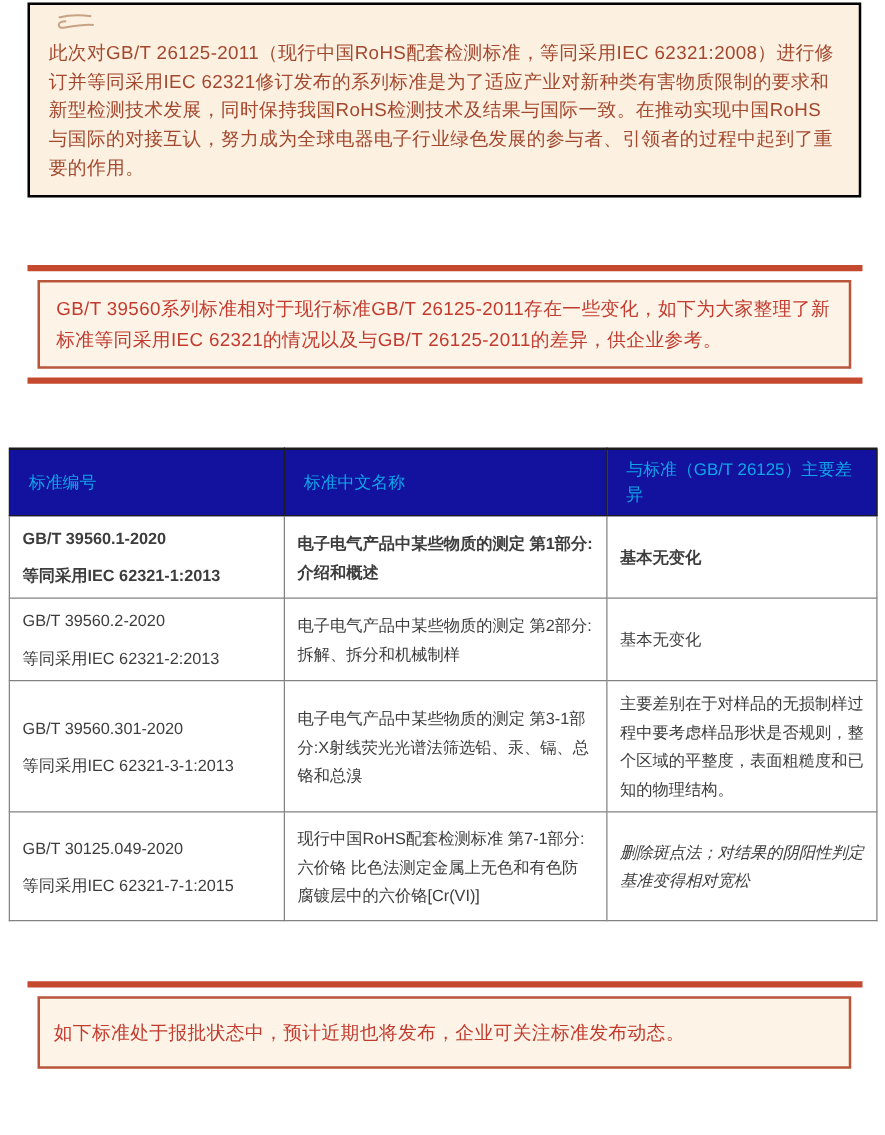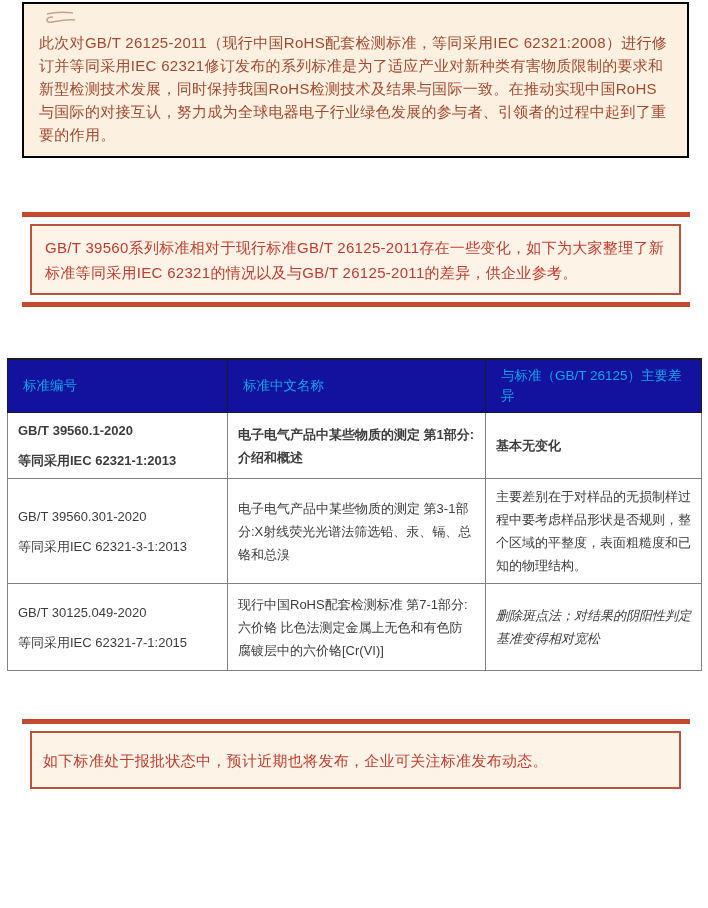--- a/index.html
+++ b/index.html
@@ -132,20 +132,28 @@
     </thead>
     <tbody>
       <tr class="r1">
         <td>
           <div class="code-line">GB/T 39560.1-2020</div>
           <div>等同采用IEC 62321-1:2013</div>
         </td>
         <td>电子电气产品中某些物质的测定 第1部分:介绍和概述</td>
         <td>基本无变化</td>
       </tr>
+      <tr class="r2">
+        <td>
+          <div class="code-line">GB/T 39560.2-2020</div>
+          <div>等同采用IEC 62321-2:2013</div>
+        </td>
+        <td>电子电气产品中某些物质的测定 第2部分:拆解、拆分和机械制样</td>
+        <td>基本无变化</td>
+      </tr>
       <tr class="r3">
         <td>
           <div class="code-line">GB/T 39560.301-2020</div>
           <div>等同采用IEC 62321-3-1:2013</div>
         </td>
         <td>电子电气产品中某些物质的测定 第3-1部分:X射线荧光光谱法筛选铅、汞、镉、总铬和总溴</td>
         <td>主要差别在于对样品的无损制样过程中要考虑样品形状是否规则，整个区域的平整度，表面粗糙度和已知的物理结构。</td>
       </tr>
       <tr class="r5">
         <td>

